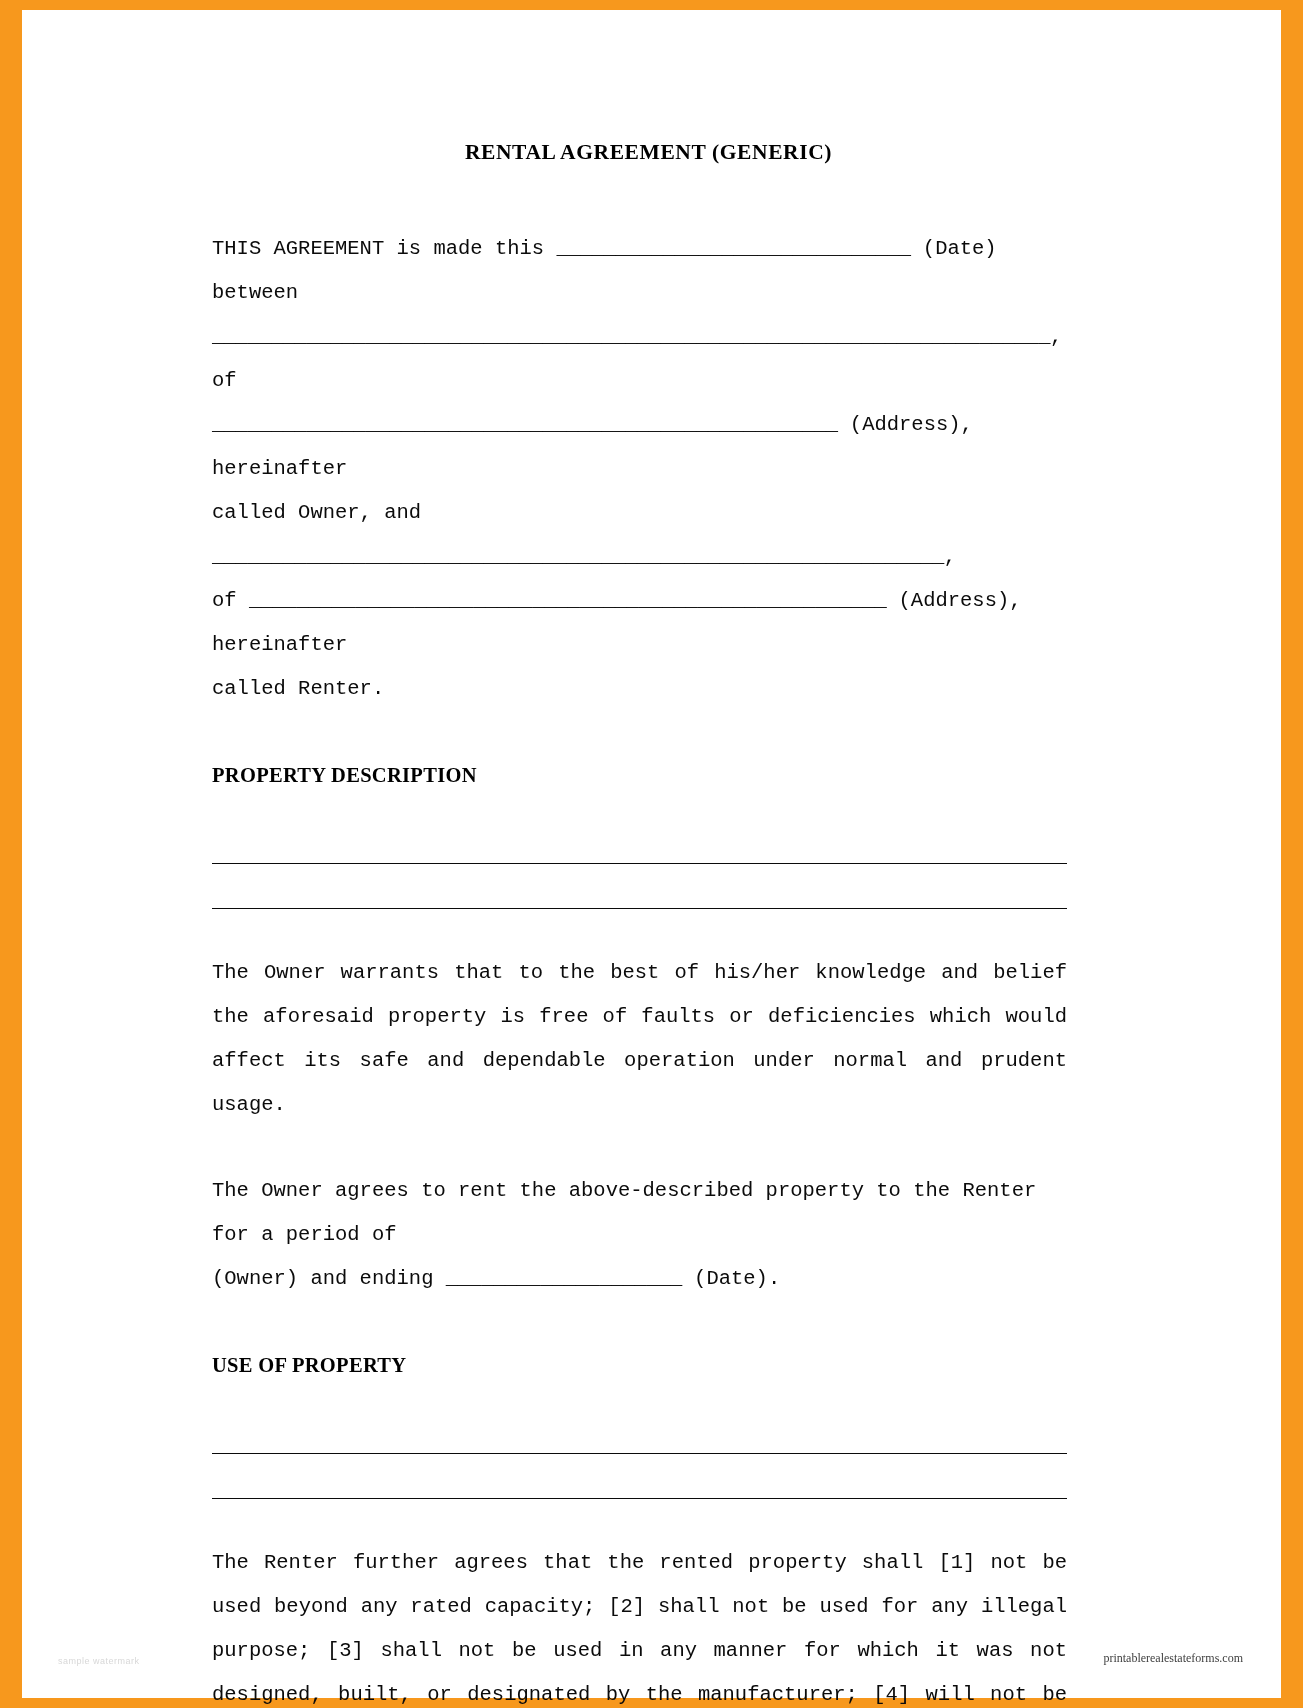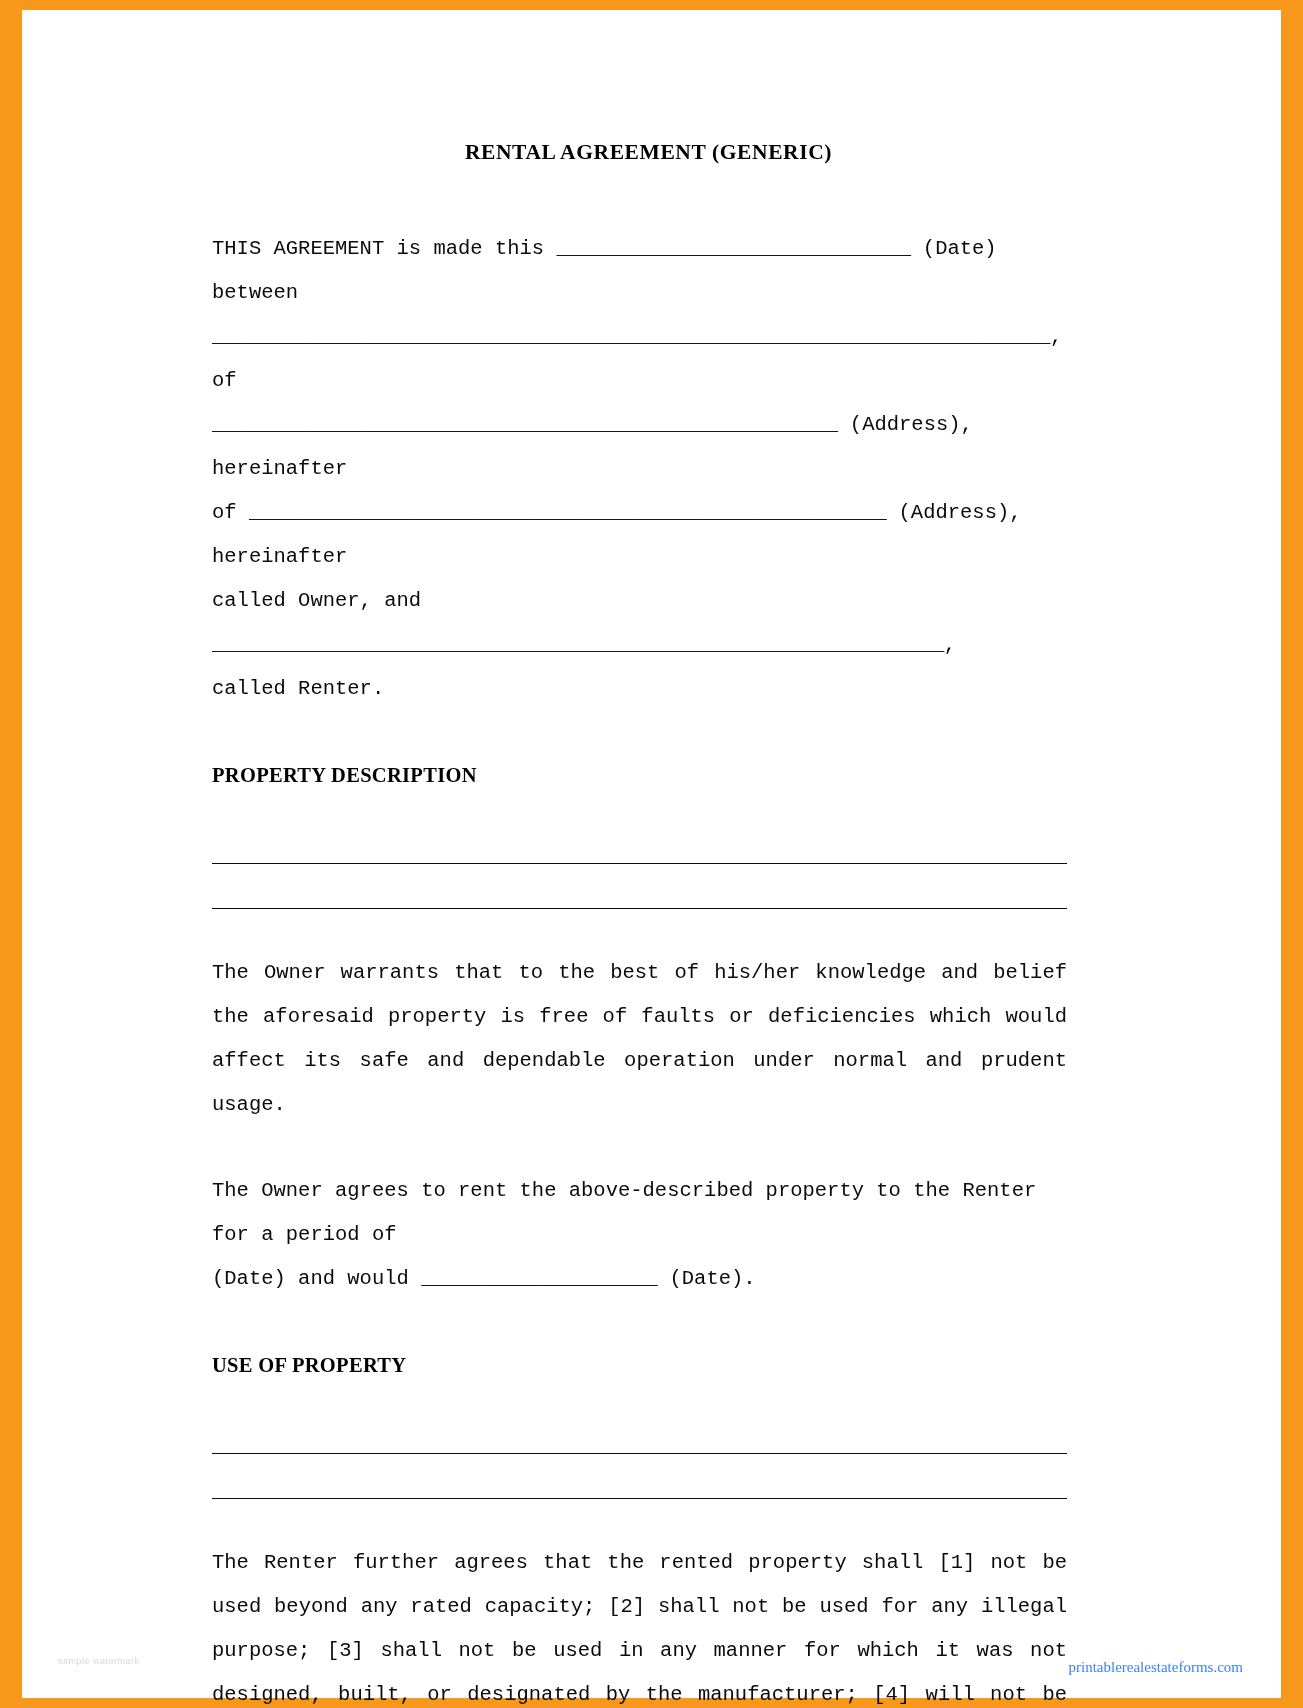--- a/index.html
+++ b/index.html
@@ -70,23 +70,23 @@
     margin: 0;
   }
   .ruleline {
     border-bottom: 1.4px solid #0b0b0b;
     height: 44px;
     width: 100%;
   }
   .footer-right {
     position: absolute;
     right: 38px;
-    bottom: 22px;
-    font-size: 15px;
-    color: #3b82f6;
+    bottom: 32px;
+    font-size: 12px;
+    color: #404040;
     font-family: "Liberation Serif", serif;
   }
   .footer-left {
     position: absolute;
     left: 36px;
     bottom: 32px;
     font-size: 9px;
     color: #d8d8d8;
     letter-spacing: 0.5px;
     font-family: "Liberation Sans", sans-serif;
@@ -110,28 +110,28 @@
       <p class="para">
         <span class="blank">_______________________________________________________________________</span><span>, of</span>
       </p>
 
       <p class="para">
         <span class="blank">_____________________________________________________</span>
         <span>(Address), hereinafter</span>
       </p>
 
       <p class="para">
+        <span>called Owner, and</span>
+        <span class="blank">______________________________________________________________</span><span>,</span>
+      </p>
+
+      <p class="para">
         <span>of</span>
         <span class="blank">______________________________________________________</span>
         <span>(Address), hereinafter</span>
-      </p>
-
-      <p class="para">
-        <span>called Owner, and</span>
-        <span class="blank">______________________________________________________________</span><span>,</span>
       </p>
 
       <p class="para">called Renter.</p>
 
       <div class="gap-md"></div>
 
       <p class="section-head">PROPERTY DESCRIPTION</p>
 
       <div class="gap-sm"></div>
 
@@ -144,21 +144,21 @@
 
       <p class="para justify">The Owner warrants that to the best of his/her knowledge and belief the aforesaid property is free of faults or deficiencies which would affect its safe and dependable operation under normal and prudent usage.</p>
 
       <div class="gap-md"></div>
 
 
       <p class="para">The Owner agrees to rent the above-described property to the Renter for a period of</p>
 
 
       <p class="para">
-        <span>(Date) and would</span>
+        <span>(Owner) and ending</span>
         <span class="blank">____________________</span>
         <span>(Date).</span>
       </p>
 
       <div class="gap-md"></div>
 
       <p class="section-head">USE OF PROPERTY</p>
 
       <div class="gap-sm"></div>
 

